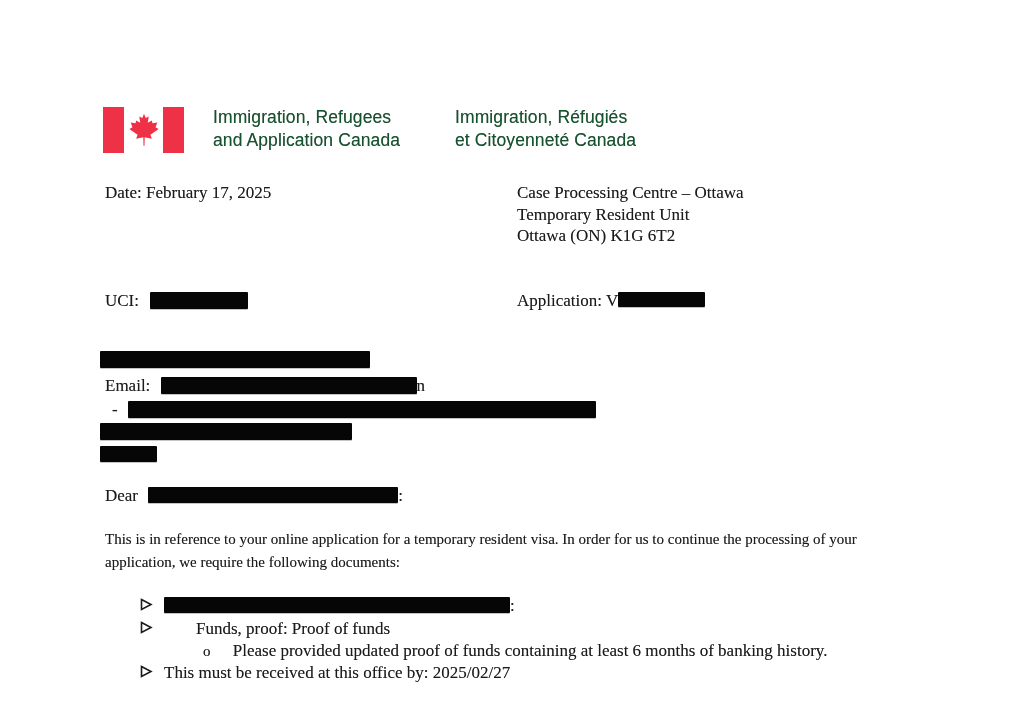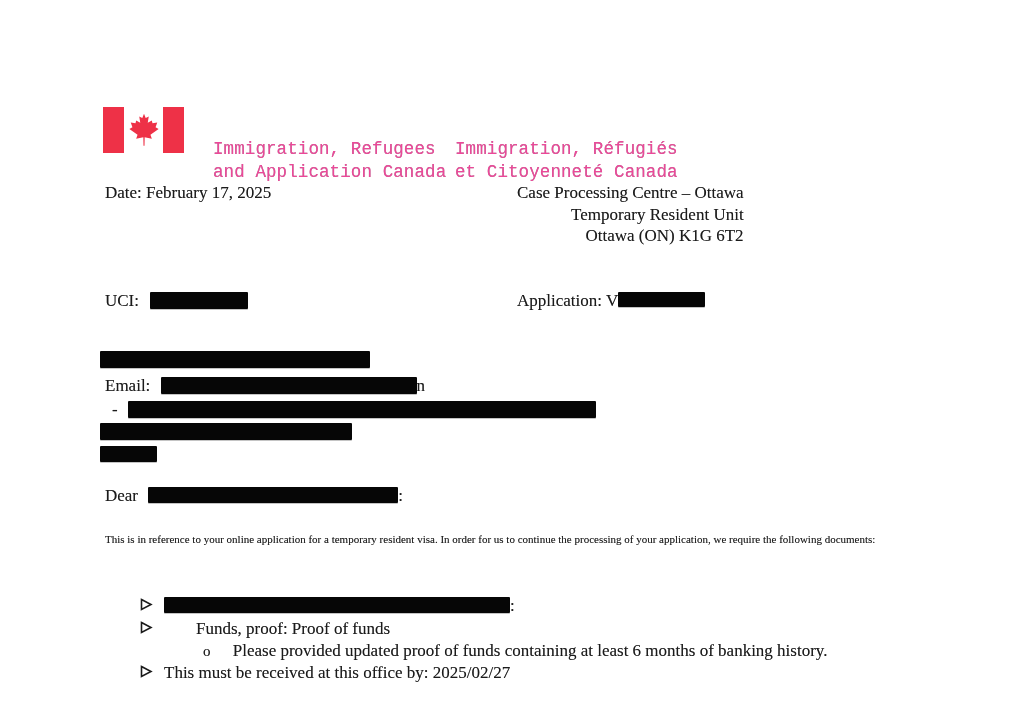--- a/index.html
+++ b/index.html
@@ -22,34 +22,33 @@
   .flag{
     left:103px;top:107px;width:81px;height:46px;
     display:flex;
   }
   .flag .bar{width:21px;height:46px;background:var(--flag-red);}
   .flag .field{
     flex:1;height:46px;background:#ffffff;
     display:flex;align-items:center;justify-content:center;
   }
   .dept{
-    font-family:Liberation Mono, monospace;
-    font-size:17.5px;line-height:23px;color:#ec4899;
+    font-family:Liberation Sans, sans-serif;
+    font-size:17.5px;line-height:23px;color:#14532d;
     letter-spacing:0.1px;
-    margin-top:32px;
   }
   .dept-en{left:213px;top:106px;}
   .dept-fr{left:455px;top:106px;}
 
   
-  .txt{font-size:17px;line-height:22px;white-space:nowrap;text-align:right;}
+  .txt{font-size:17px;line-height:22px;white-space:nowrap;}
   .office{line-height:21.7px;}
   .para{
     left:105px;top:528px;width:820px;
-    font-size:11px;line-height:22.5px;
+    font-size:15px;line-height:22.5px;
     white-space:normal;
   }
   
   .txt,.para,.dept{text-shadow:0 0 0.4px rgba(30,30,30,0.45);}
 
   
   .bar-redact{
     display:inline-block;background:#060606;height:17px;
     vertical-align:-3px;border-radius:1px;
     box-shadow:0 1px 0 rgba(20,20,20,0.25);

